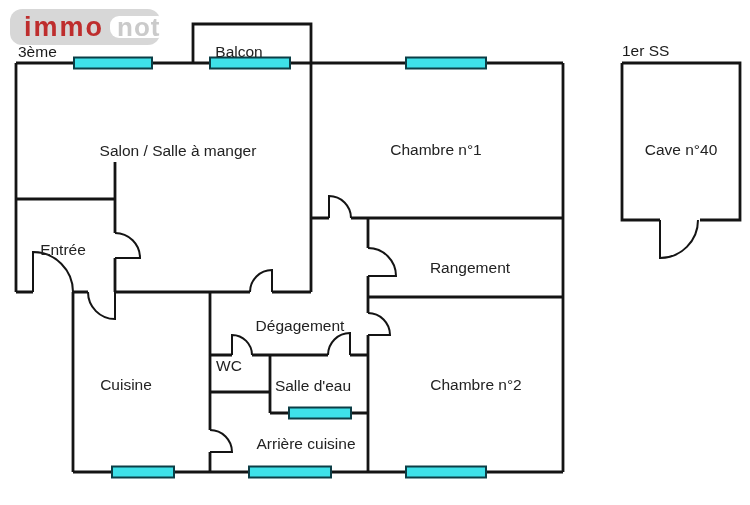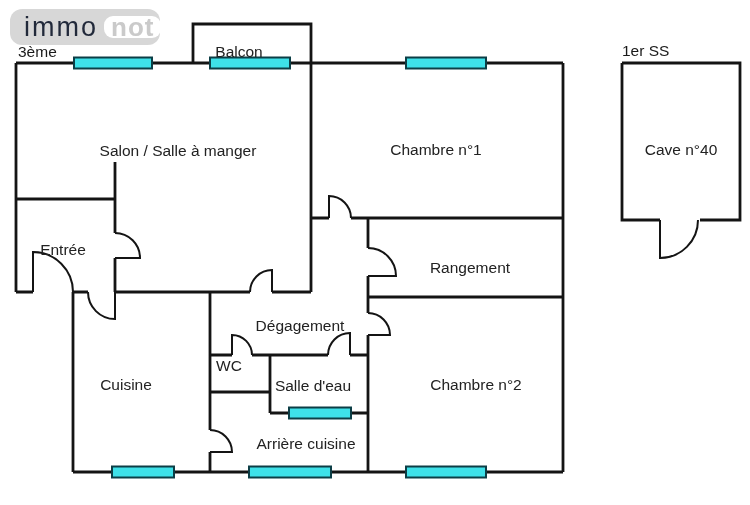--- a/index.html
+++ b/index.html
@@ -20,21 +20,21 @@
   .door{stroke:#141414;stroke-width:2;fill:none;}
   .window{stroke:#0c3e46;stroke-width:2;}
   
   .logo{
     position:absolute;left:10px;top:9px;width:150px;height:36px;
     background:#d4d4d4;border-radius:12px;
     display:flex;align-items:center;justify-content:flex-start;
     opacity:0.92;
   }
   .logo-immo{
-    color:#0f172a;font-size:27px;font-weight:400;letter-spacing:2px;
+    color:#b91c1c;font-size:27px;font-weight:700;letter-spacing:2px;
     padding-left:14px;line-height:36px;
   }
   .logo-not-box{
     margin-left:6px;background:#ffffff;border-radius:9px;
     height:22px;display:flex;align-items:center;padding:0 7px;
   }
   .logo-not{
     color:#c6c6c6;font-size:26px;font-weight:700;letter-spacing:1px;
   }
 </style>

